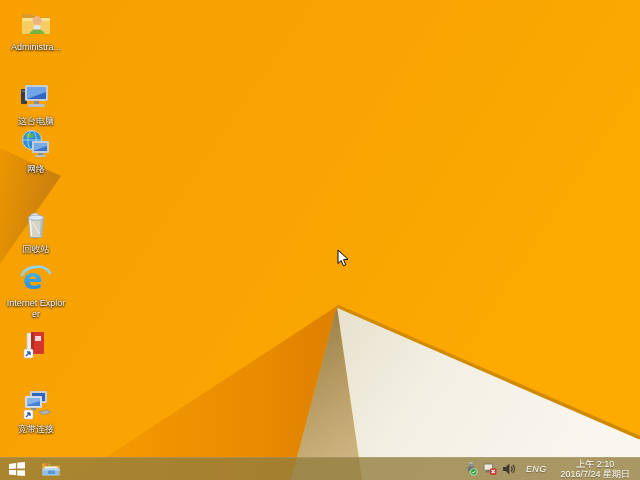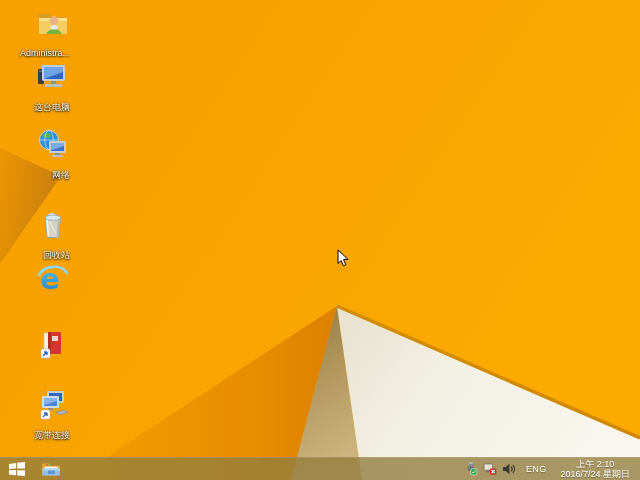--- a/index.html
+++ b/index.html
@@ -6,21 +6,21 @@
   body{
     width:640px;height:480px;overflow:hidden;position:relative;
     font-family:"Liberation Sans","DejaVu Sans",sans-serif;
     background:#F9A201;
   }
   #wallpaper{position:absolute;left:0;top:0;z-index:0;}
 
   
   .dicon{
     position:absolute;left:2px;width:68px;z-index:2;
-    display:flex;flex-direction:column;align-items:flex-end;gap:8px;
+    display:flex;flex-direction:column;align-items:center;gap:2px;
     cursor:default;
   }
   .dicon .ic{width:34px;height:34px;display:block;}
   .dicon .lbl{
     max-width:62px;text-align:center;
     font-size:9px;line-height:11px;color:#fff;
     text-shadow:0 1px 2px rgba(0,0,0,.95), 0 0 2px rgba(0,0,0,.8);
     word-break:break-all;
   }
 
@@ -35,20 +35,21 @@
     width:34px;display:flex;align-items:center;justify-content:center;
   }
   #tray{
     margin-left:auto;display:flex;align-items:center;gap:5px;
     padding-right:6px;
   }
   .tray-ic{width:14px;height:14px;display:flex;align-items:center;justify-content:center;}
   #lang{
     font-size:9px;color:#fff;padding:0 5px;letter-spacing:.3px;
     text-shadow:0 1px 1px rgba(0,0,0,.35);
+    font-style:italic;
   }
   #clock{
     display:flex;flex-direction:column;align-items:center;justify-content:center;
     font-size:9px;line-height:10px;color:#fff;padding:0 4px;
     text-shadow:0 1px 1px rgba(0,0,0,.35);white-space:nowrap;text-align:right;
   }
 
   #cursor{position:absolute;left:337px;top:249px;z-index:9;}
 </style>
 </head>
@@ -97,21 +98,21 @@
       <path d="M3,12 h28 v16 h-28 z" fill="#F4CE62"></path>
       <path d="M3,12 h28 v3 h-28 z" fill="#FBE28E"></path>
       <circle cx="18" cy="14.5" r="4.4" fill="#EBB286"></circle>
       <path d="M10,28 q8,-11 16,0 z" fill="#76B33F"></path>
       <path d="M14.2,20.5 q3.8,-3.4 7.6,0 l-1,3 h-5.6 z" fill="#E5E8EC"></path>
     </svg>
   </span>
   <span class="lbl">Administra...</span>
 </div>
 
-<div class="dicon" style="top:60px">
+<div class="dicon" style="top:80px">
   <span class="ic">
     <svg viewBox="0 0 34 34" width="34" height="34">
       <rect x="2" y="9" width="6" height="15" rx="1" fill="#3B3F45"></rect>
       <rect x="3" y="10.5" width="4" height="1.4" fill="#6E7680"></rect>
       <rect x="6" y="5" width="23" height="16" rx="1.4" fill="#C8CDD4"></rect>
       <rect x="8" y="7" width="19" height="12" fill="#2F66C4"></rect>
       <path d="M8,7 h19 v5 l-19,7 z" fill="#6FA4E8"></path>
       <rect x="15" y="21" width="5" height="3" fill="#8A9097"></rect>
       <rect x="9" y="24" width="17" height="3" rx="1" fill="#B9BfC7"></rect>
     </svg>
@@ -158,20 +159,21 @@
       <defs>
         <linearGradient id="gIE" x1="0" y1="0" x2="0" y2="1">
           <stop offset="0" stop-color="#5BC8F5"></stop>
           <stop offset="1" stop-color="#1C7FD6"></stop>
         </linearGradient>
       </defs>
       <text x="4" y="27" font-size="29" font-weight="bold" font-family="DejaVu Sans, sans-serif" fill="url(#gIE)">e</text>
       <path d="M3,13 C8,3 26,2 31,11" stroke="#8ED6F8" stroke-width="2.6" fill="none" stroke-linecap="round"></path>
     </svg>
   </span>
+  <span class="lbl">Internet Explorer</span>
 </div>
 
 <div class="dicon" style="top:328px">
   <span class="ic">
     <svg viewBox="0 0 34 34" width="34" height="34">
       <rect x="8" y="5" width="14" height="21" fill="#F3F0E8" stroke="#C9C2B2" stroke-width="0.6"></rect>
       <rect x="12" y="4" width="13" height="22" rx="1" fill="#D6352B"></rect>
       <rect x="12" y="4" width="3" height="22" fill="#B52A21"></rect>
       <rect x="16" y="8" width="6" height="5" fill="#F5E9E5" opacity="0.9"></rect>
       <rect x="5" y="21" width="9" height="9" rx="1.5" fill="#FFFFFF" stroke="#B9B9B9" stroke-width="0.6"></rect>

